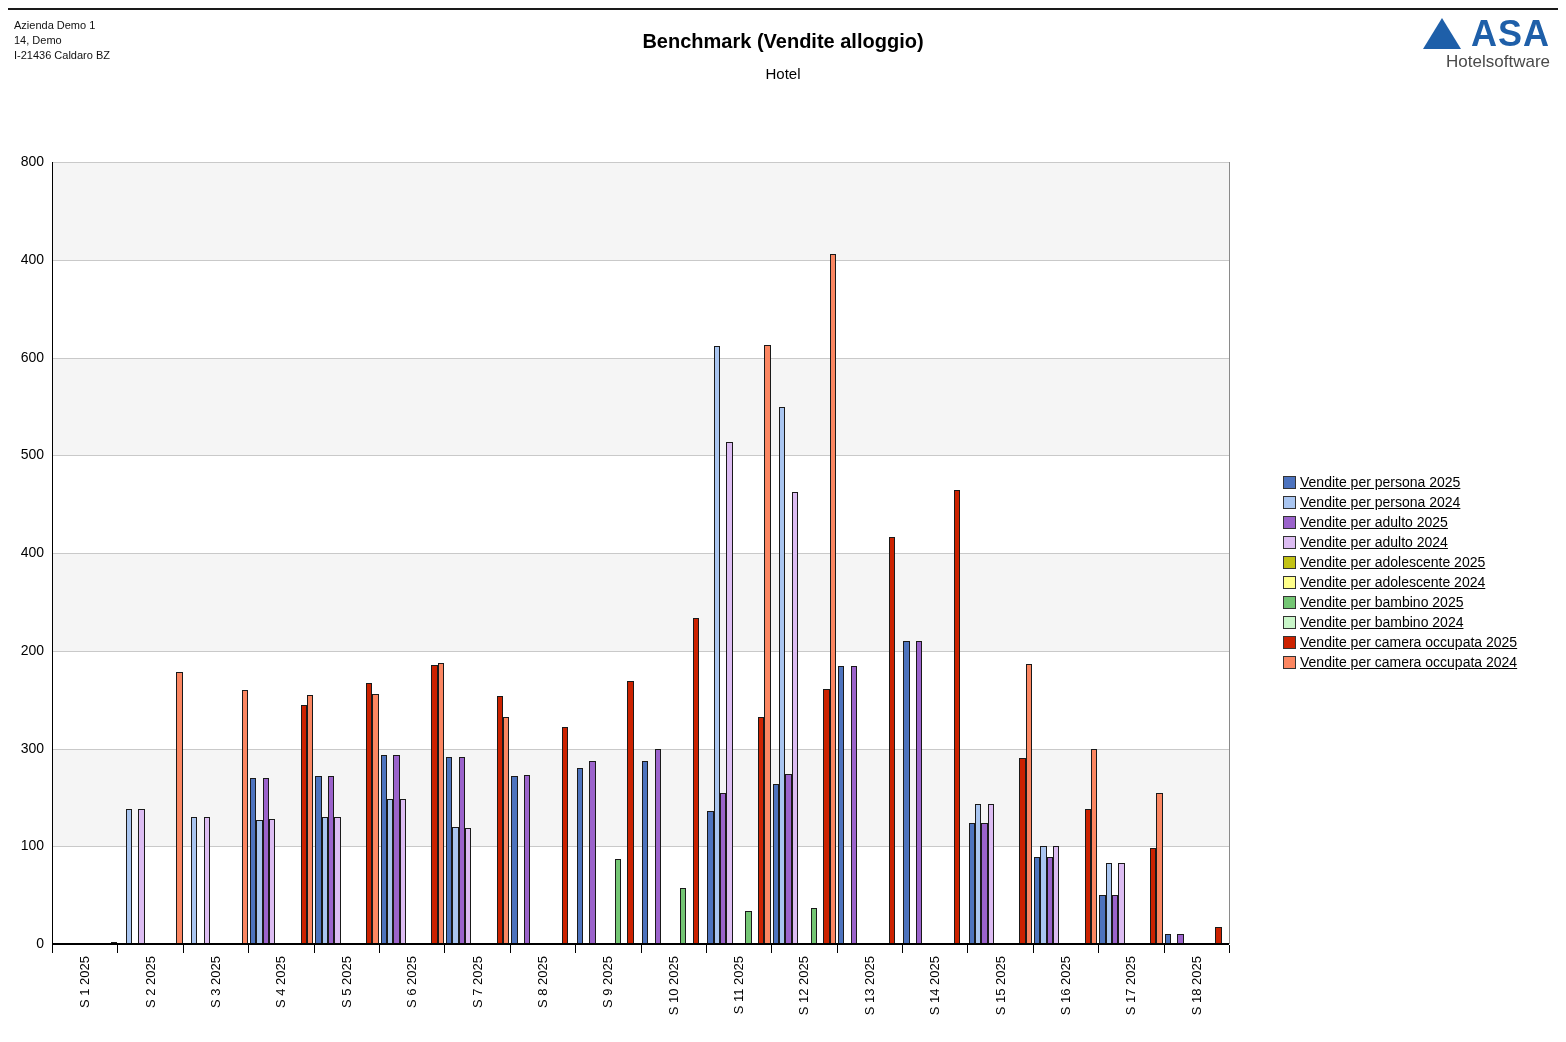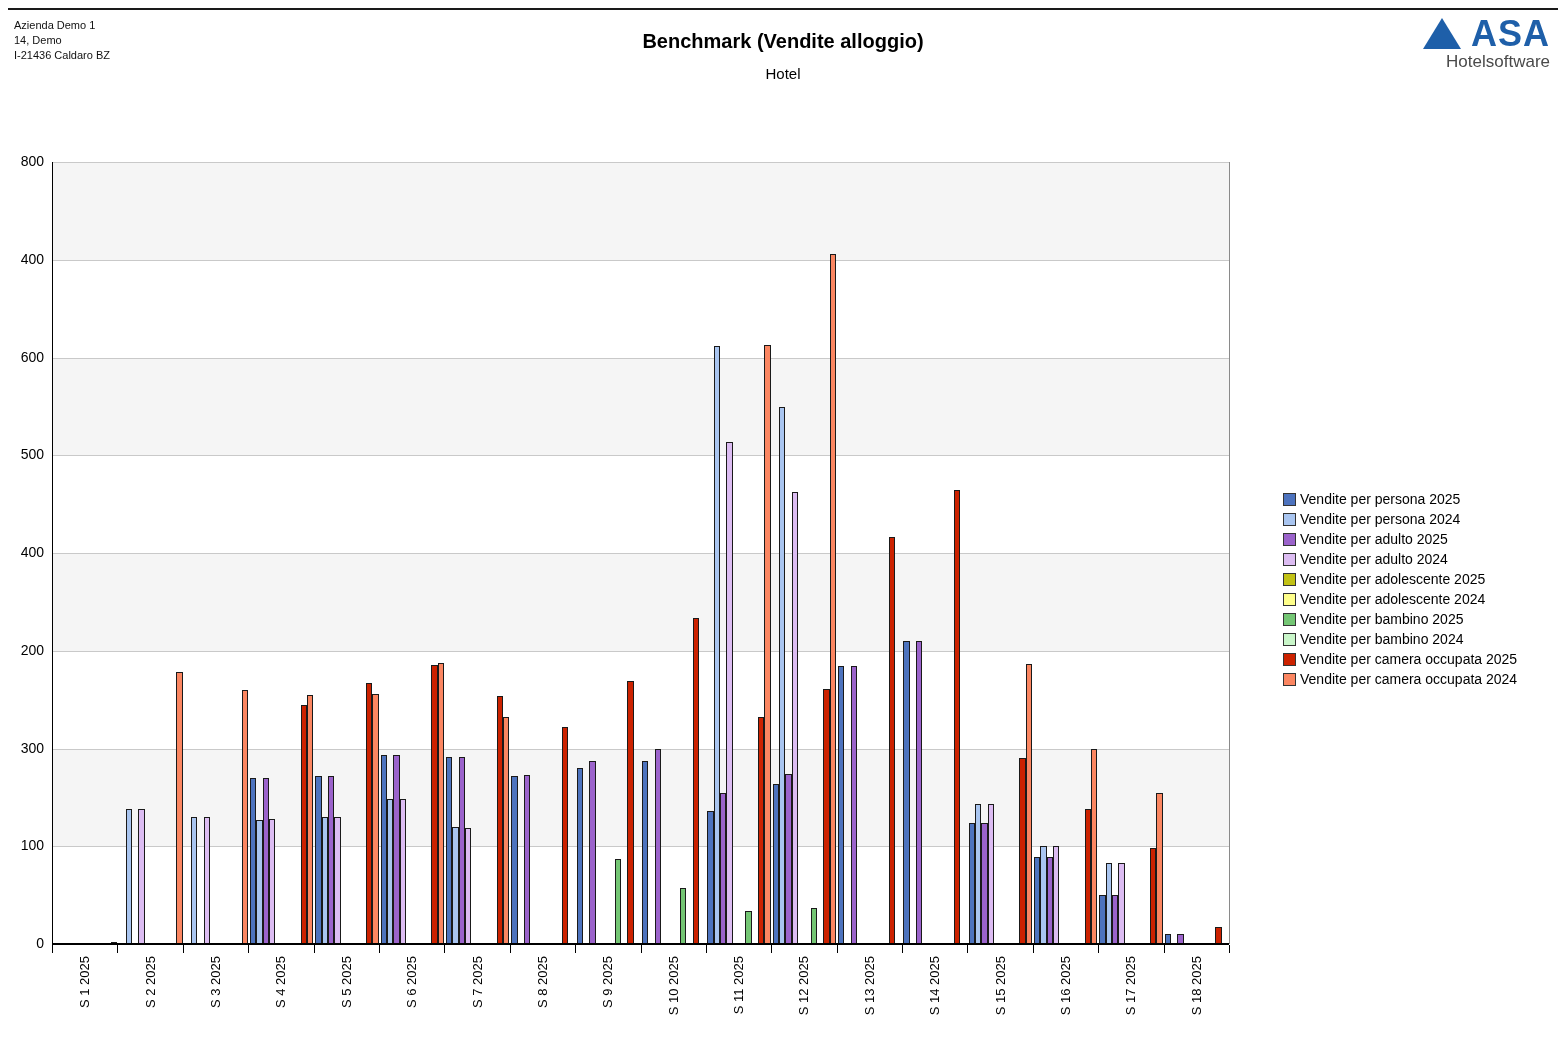--- a/index.html
+++ b/index.html
@@ -30,21 +30,21 @@
   .bar-group{flex:1;display:flex;align-items:flex-end;padding:0 1px;}
   .slot{flex:1;display:flex;align-items:flex-end;justify-content:center;height:100%;}
   .bar{width:100%;box-sizing:border-box;border:1px solid #1a1a1a;border-bottom:none;}
   .ylabels{position:absolute;left:0;top:0;width:44px;height:782px;}
   .ylabel{position:absolute;right:0;width:44px;text-align:right;font-size:14px;}
   .xticks{position:absolute;left:52px;top:783px;width:1177px;height:8px;}
   .xtick{position:absolute;top:0;width:1px;height:8px;background:#000;}
   .xlabels{position:absolute;left:52px;top:794px;width:1177px;height:86px;display:flex;}
   .xcell{flex:1;display:flex;justify-content:center;align-items:flex-start;}
   .xlabel{writing-mode:vertical-rl;transform:rotate(180deg);font-size:13px;white-space:nowrap;}
-  .legend{position:absolute;left:1283px;top:327px;}
+  .legend{position:absolute;left:1283px;top:310px;text-decoration:underline;}
   .legend-row{display:flex;align-items:center;height:20px;}
   .legend-swatch{width:13px;height:13px;border:1px solid #333;box-sizing:border-box;margin-right:4px;}
   .legend-label{font-size:14px;white-space:nowrap;}
 </style>
 </head>
 <body>
 
 <div class="top-rule"></div>
 
 <div class="company">

